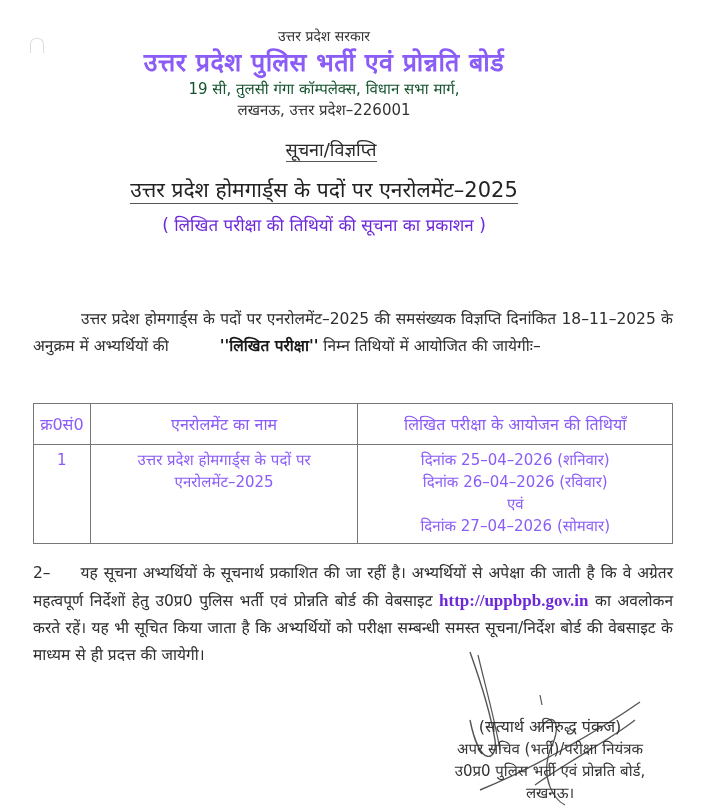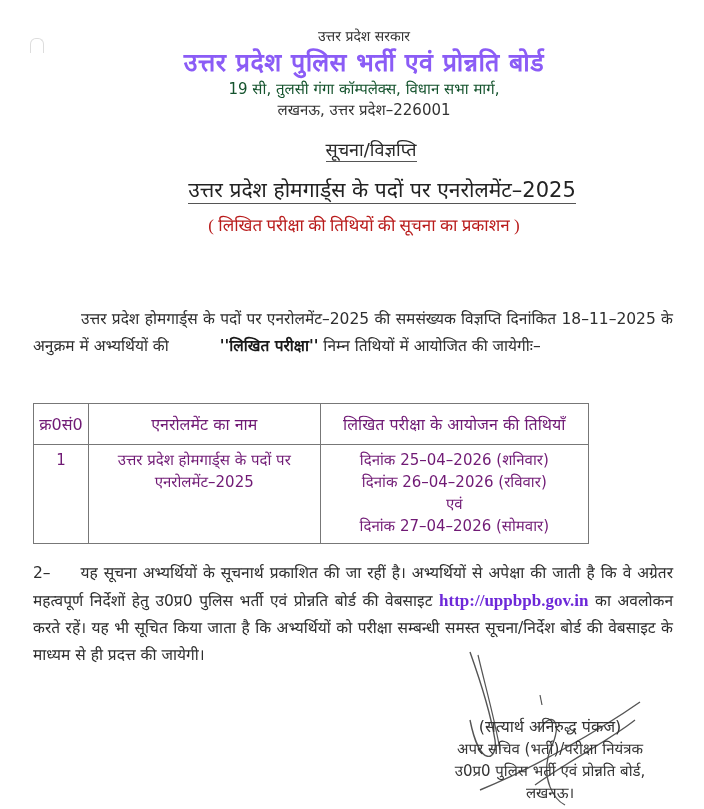--- a/index.html
+++ b/index.html
@@ -1,34 +1,34 @@
 <!DOCTYPE html>
 <html><head>
 <meta charset="utf-8">
 <style>
   html, body { margin: 0; padding: 0; background: #ffffff; }
   body { width: 704px; height: 809px; position: relative; overflow: hidden;
          font-family: "DejaVu Sans", "Liberation Sans", sans-serif; color: #2a2a2a; }
   .abs { position: absolute; }
-  .center { left: 0; width: 648px; text-align: center; white-space: nowrap; padding-left: 40px; }
+  .center { left: 0; width: 648px; text-align: center; white-space: nowrap; }
   .gov { top: 26px; font-size: 14px; color: #333; }
   .board { top: 44px; font-size: 25px; font-weight: bold; color: #8b5cf6; letter-spacing: 0.5px; }
   .addr1 { top: 78px; font-size: 15px; color: #14532d; }
   .addr2 { top: 99px; font-size: 15px; color: #333; }
   .notice { top: 137px; font-size: 18px; margin-left: 7px; }
   .notice span, .title span { border-bottom: 1.5px solid #555; padding-bottom: 1px; }
-  .title { top: 175px; font-size: 21px; color: #222; margin-left: 18px; }
-  .subtitle { top: 213px; font-size: 17px; color: #b91c1c; font-family: Liberation Serif, serif; }
+  .title { top: 175px; font-size: 21px; color: #222; }
+  .subtitle { top: 213px; font-size: 17px; color: #6d28d9; }
   .refline { top: 262px; left: 33px; width: 638px; font-size: 14px; color: #333; display: flex; justify-content: space-between; white-space: nowrap; }
   .para { left: 33px; width: 640px; font-size: 15.5px; line-height: 27px; color: #2e2e2e; text-align: justify; }
   .p1 { top: 306px; text-indent: 48px; }
   .p2 { top: 560px; }
   b.hl { font-weight: bold; color: #1a1a1a; margin-left: 46px; }
   .url { font-family: "Liberation Serif", serif; font-weight: bold; font-size: 17px; color: #6d28d9; }
-  table.sched { position: absolute; left: 33px; top: 403px; width: 556px; border-collapse: collapse; font-size: 15px; color: #701a75; padding-left: 33px; }
+  table.sched { position: absolute; left: 33px; top: 403px; width: 640px; border-collapse: collapse; font-size: 15px; color: #8b5cf6; padding-left: 33px; }
   table.sched td, table.sched th { border: 1px solid #777; font-weight: normal; text-align: center; vertical-align: top; }
   table.sched th { height: 38px; vertical-align: middle; font-size: 16px; }
   table.sched td { padding: 4px 6px 6px 6px; line-height: 22px; height: 80px; }
   .c1 { width: 54px; } .c2 { width: 269px; } .c3 { width: 317px; }
   .sig { left: 400px; width: 300px; text-align: center; font-size: 15px; color: #333; line-height: 22px; }
   .sig-name { top: 716px; font-size: 16px; }
   .sig-d1 { top: 738px; }
   .sig-d2 { top: 760px; }
   .sig-d3 { top: 782px; }
   svg.scribble { position: absolute; left: 440px; top: 650px; }

